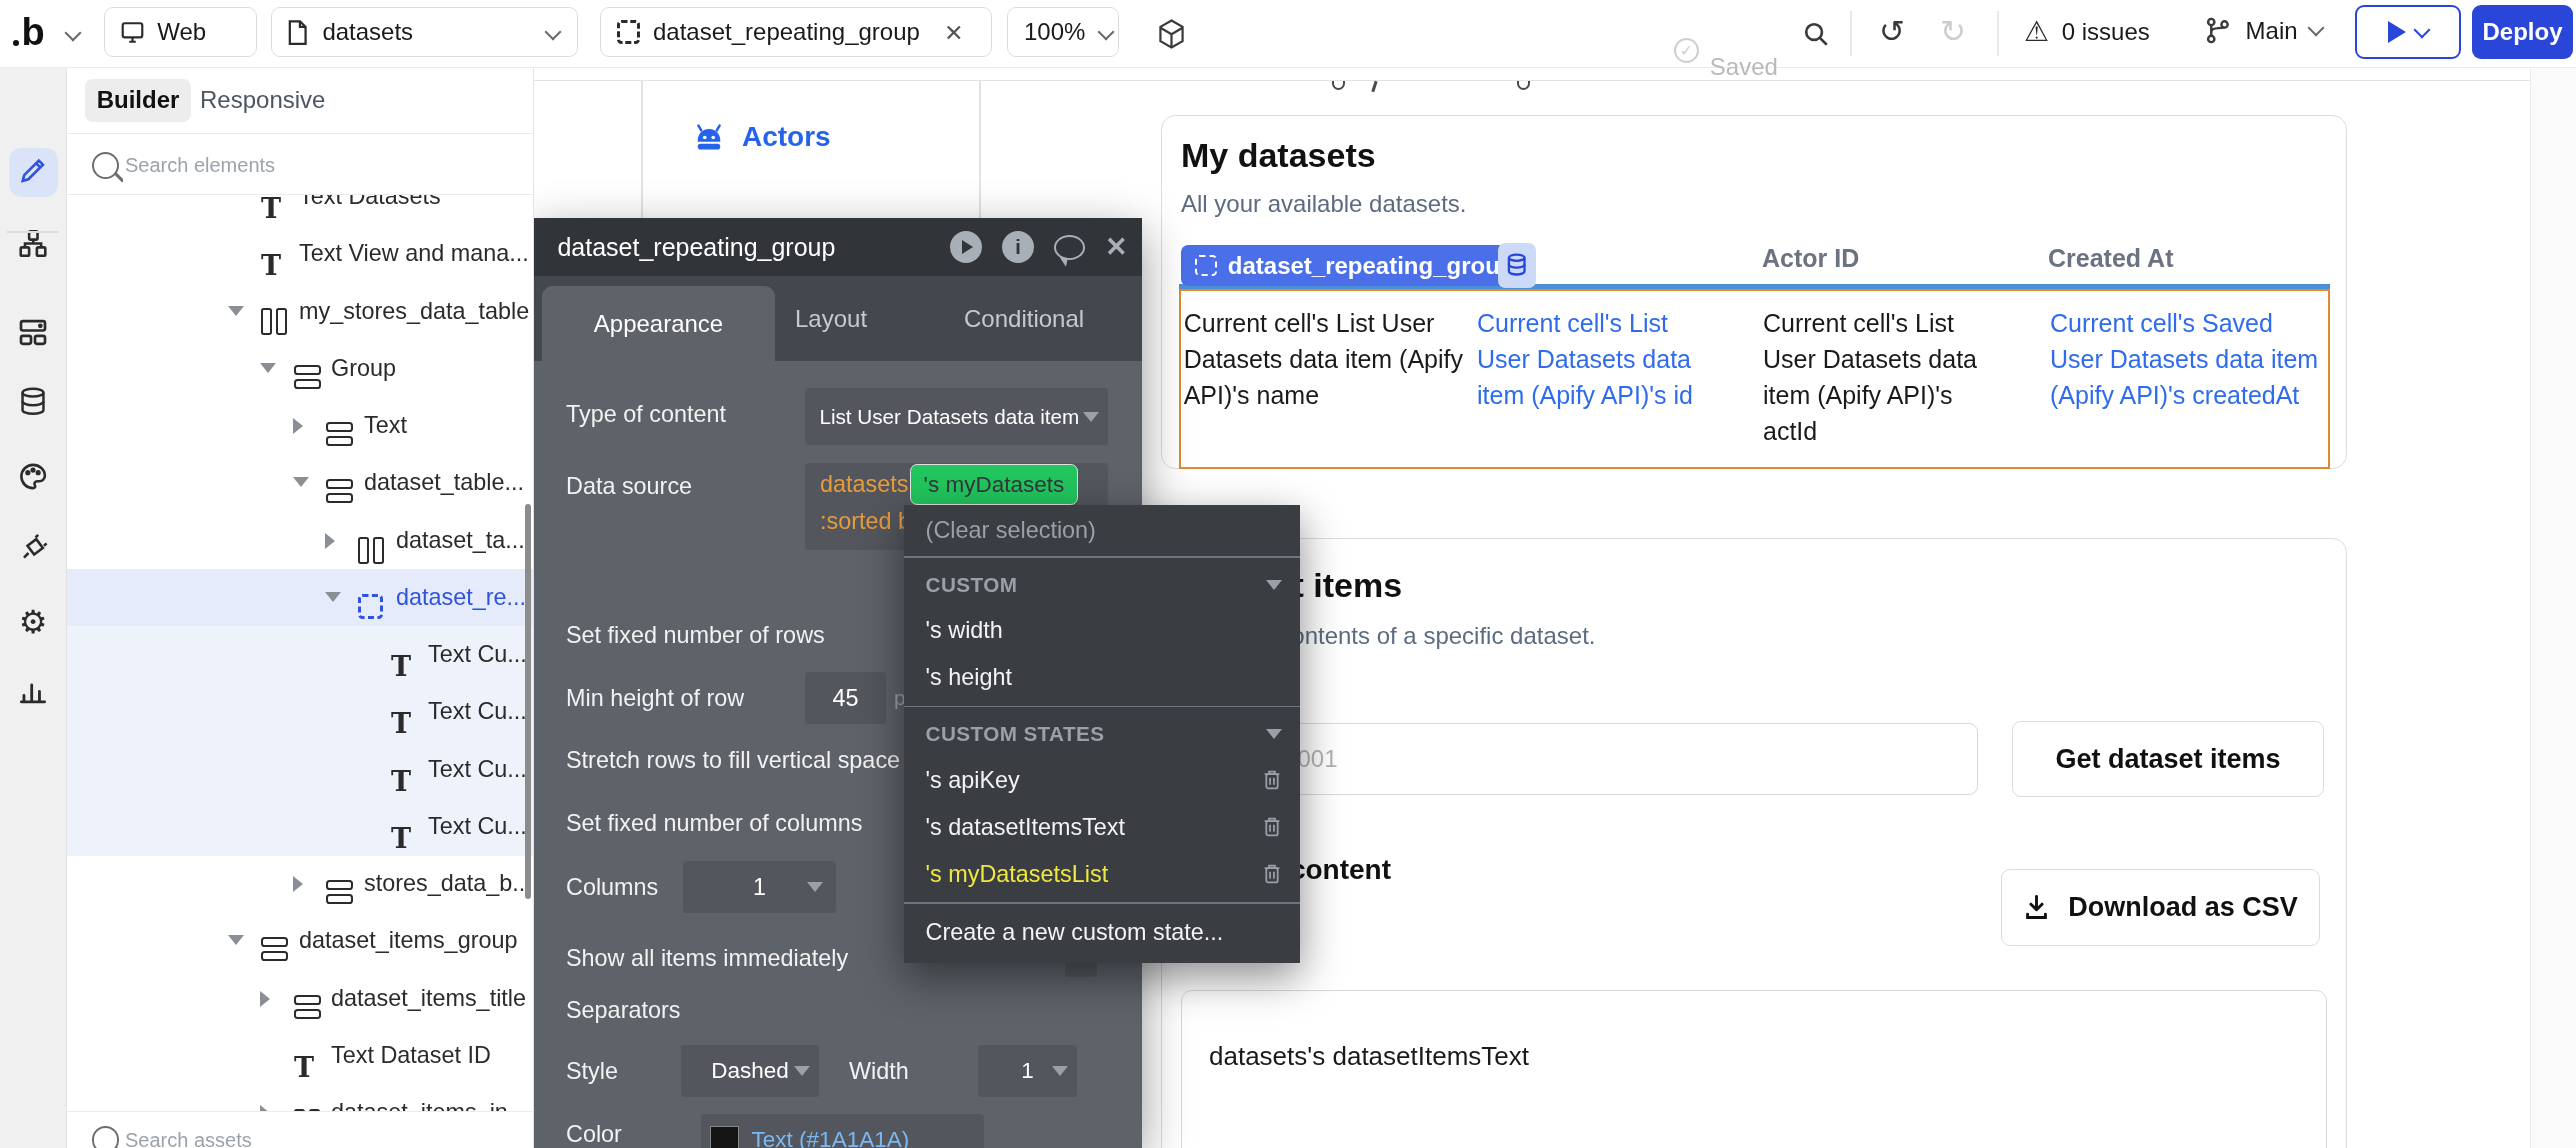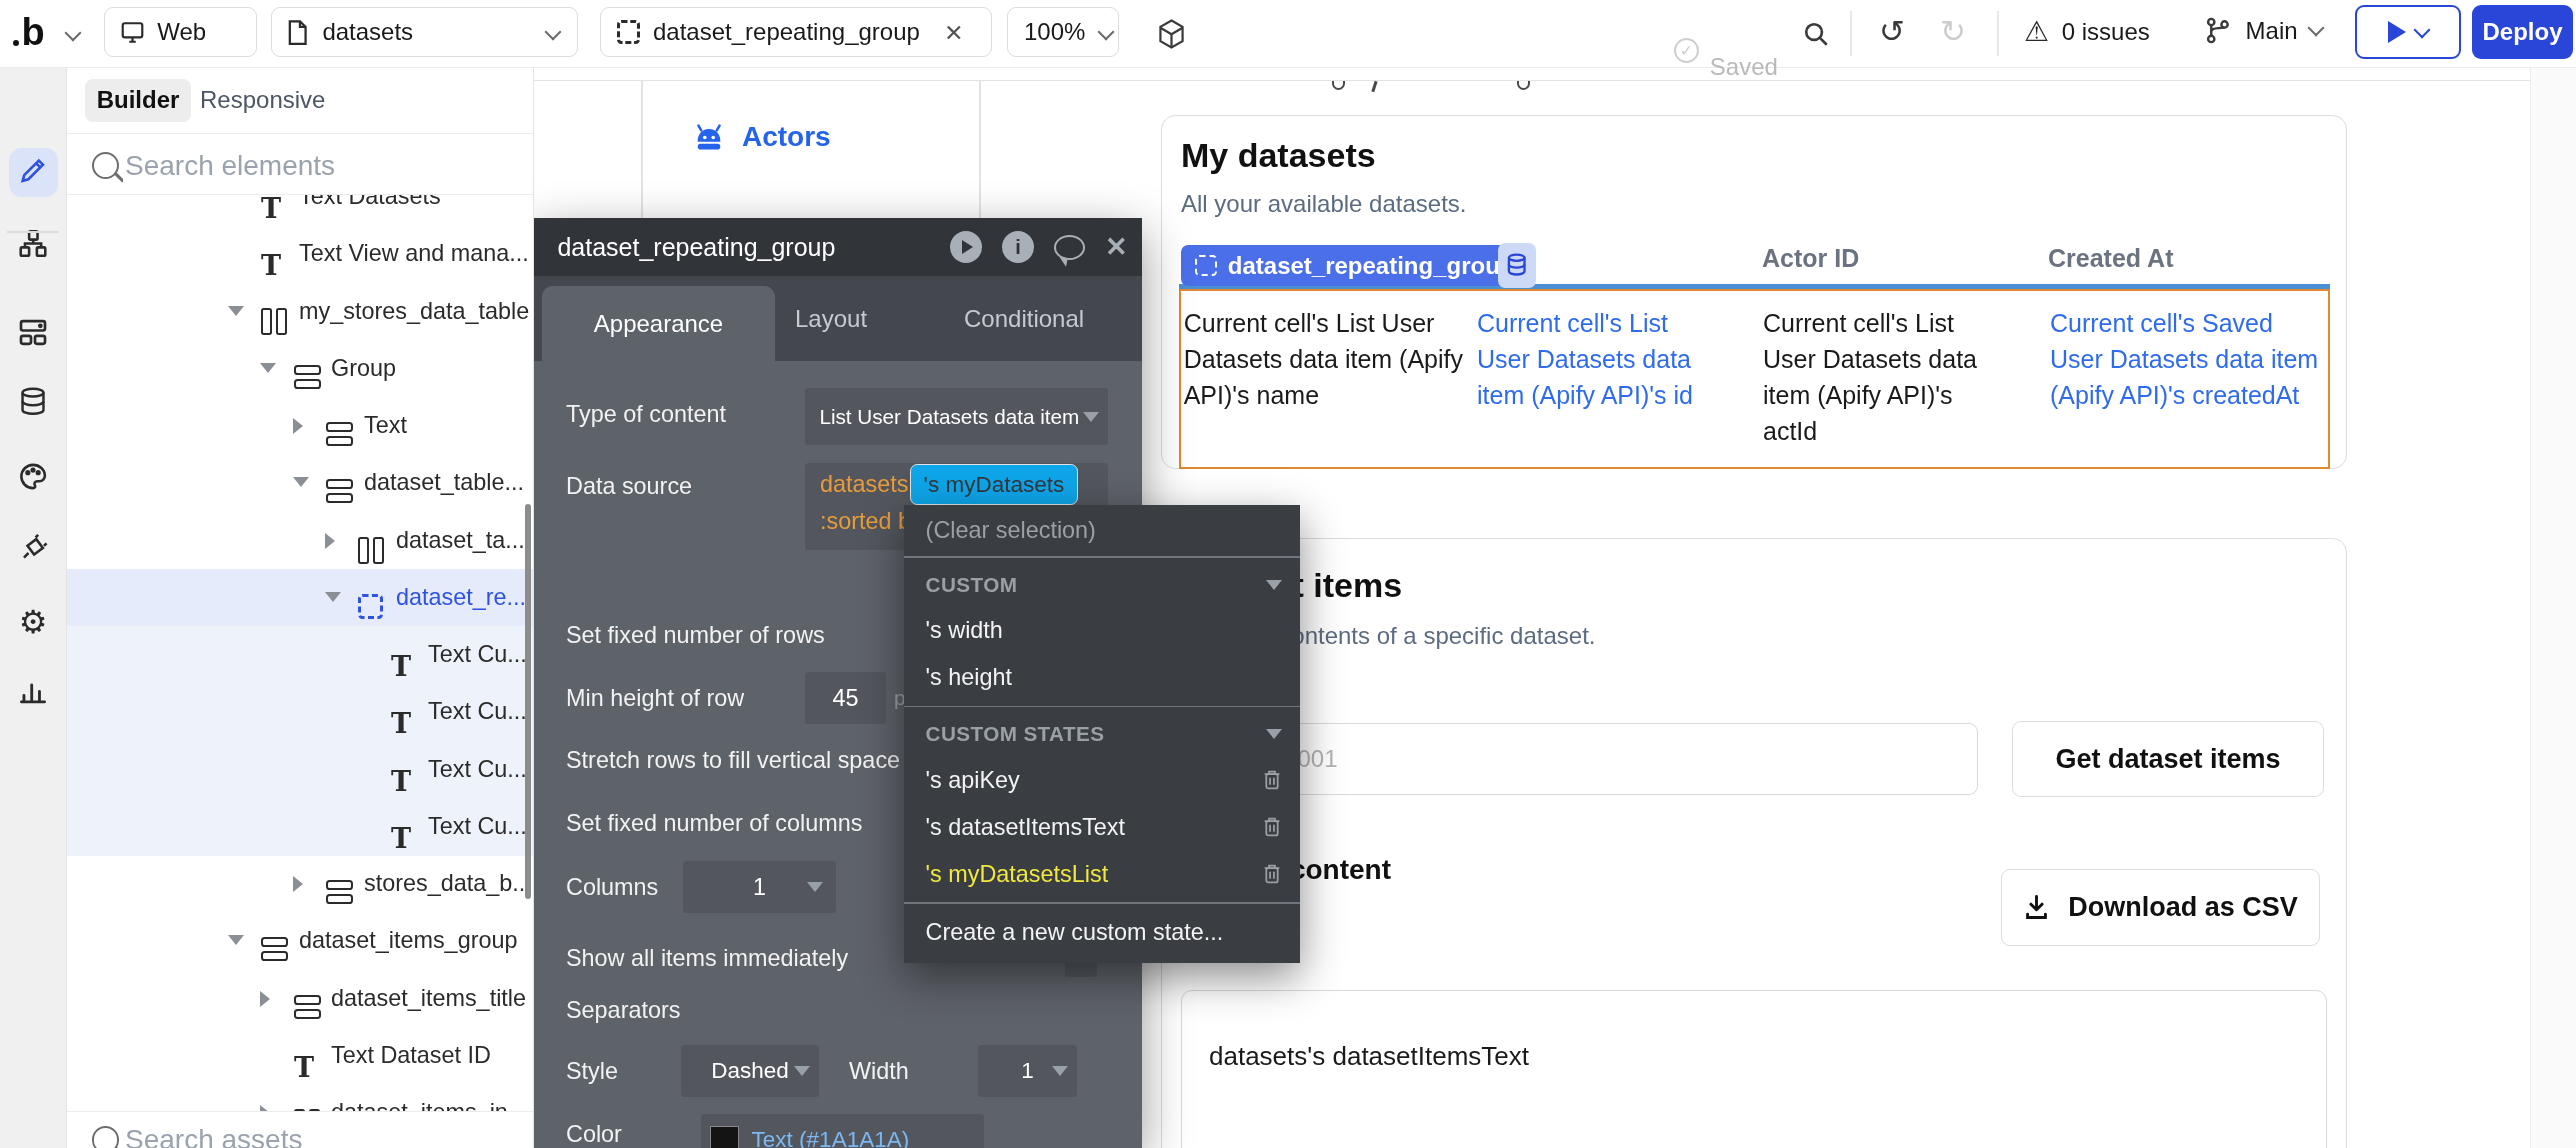--- a/index.html
+++ b/index.html
@@ -33,21 +33,21 @@
   .gear-g{font-size:32px;color:#2b2b2b;line-height:1;}
 
   
   .treepanel{left:67px;top:67px;width:467px;height:1082px;background:#fff;border-right:1.8px solid #e3e3e3;box-sizing:border-box;z-index:25;overflow:hidden;}
   .tp-tabs{position:absolute;left:0;top:0;width:100%;height:67px;border-bottom:1.8px solid #ececec;box-sizing:border-box;}
   .builder-pill{position:absolute;left:18px;top:11.7px;width:106px;height:43px;background:#ededed;border-radius:8px;display:flex;align-items:center;justify-content:center;font-size:24px;font-weight:bold;color:#111;}
   .resp-tab{position:absolute;left:133px;top:11.7px;height:43px;display:flex;align-items:center;font-size:24px;color:#4b5563;}
   .tp-search{position:absolute;left:0;top:67px;width:100%;height:61px;border-bottom:1.8px solid #ececec;box-sizing:border-box;}
   .mag{width:23.4px;height:23.4px;border:2.7px solid #6d6d6d;border-radius:50%;position:relative;}
   .mag:after{content:"";position:absolute;left:20px;top:21.6px;width:10.8px;height:2.7px;background:#6d6d6d;transform:rotate(45deg);}
-  .tp-input{position:absolute;left:56px;top:12.6px;width:342px;height:36px;border:none;outline:none;font-size:28px;color:#0c4a6e;font-family:"Liberation Sans",sans-serif;}
+  .tp-input{position:absolute;left:56px;top:12.6px;width:342px;height:36px;border:none;outline:none;font-size:20px;color:#0c4a6e;font-family:"Liberation Sans",sans-serif;}
   .tp-input::placeholder{color:#9aa3ad;}
   .tree-body{position:absolute;left:0;top:128px;width:100%;height:917px;overflow:hidden;}
   .tree-row{position:absolute;left:0;width:100%;height:58px;display:block;font-size:23.4px;color:#2b2b2b;}
   .tree-row.tint{background:#eef2fb;}
   .tree-row.sel{background:#e5ebfa;color:#2f53e0;}
   .tr-arrow{position:absolute;top:23.4px;width:0;height:0;}
   .tr-arrow.down{border-left:8px solid transparent;border-right:8px solid transparent;border-top:10px solid #8a8f96;}
   .tr-arrow.right{border-top:8px solid transparent;border-bottom:8px solid transparent;border-left:10px solid #8a8f96;margin-top:-2.7px;}
   .tr-label{position:absolute;top:15.3px;white-space:nowrap;}
   .ti{position:absolute;top:12.6px;}
@@ -97,21 +97,21 @@
   .x-ico{color:#a9afb7;font-size:27px;font-weight:bold;}
   .pp-tabbar{position:absolute;left:0;top:58px;width:100%;height:85px;background:#44484e;}
   .pp-tab-active{position:absolute;left:8px;top:10px;width:233px;height:76px;background:#5e6269;border-radius:10.8px 10.8px 0 0;display:flex;align-items:center;justify-content:center;color:#fff;font-size:24px;}
   .pp-tab{position:absolute;top:0;height:85px;display:flex;align-items:center;color:#c6cad0;font-size:24px;}
   .pp-body{position:absolute;left:0;top:143px;width:100%;height:787px;background:#5e6269;}
   .pp-label{position:absolute;left:32px;color:#f2f2f2;font-size:23.4px;white-space:nowrap;transform:translateY(-50%);}
   .pp-box{position:absolute;background:#53575d;border-radius:3.6px;color:#fff;display:flex;align-items:center;box-sizing:border-box;}
   .dd-caret{width:0;height:0;border-left:8px solid transparent;border-right:8px solid transparent;border-top:10px solid #9aa0a7;}
   .pp-unit{position:absolute;color:#9aa0a7;font-size:20.7px;transform:translateY(-50%);}
   .src-orange{color:#e79c3c;font-size:23.4px;position:absolute;white-space:nowrap;}
-  .token{position:absolute;background:#0ea5e9;border:1.8px solid #e2e2e2;border-radius:7.2px;color:#33373c;font-size:22.5px;display:flex;align-items:center;padding:0 12.6px;height:41px;box-sizing:border-box;white-space:nowrap;}
+  .token{position:absolute;background:#22c55e;border:1.8px solid #e2e2e2;border-radius:7.2px;color:#33373c;font-size:22.5px;display:flex;align-items:center;padding:0 12.6px;height:41px;box-sizing:border-box;white-space:nowrap;}
   .pp-check{position:absolute;width:32px;height:32px;background:#53575d;border-radius:3.6px;}
   .swatch{width:29px;height:29px;background:#141414;border:1.8px solid #888;box-sizing:border-box;margin:0 12.6px 0 9px;}
   .color-link{color:#7cb8f2;font-size:22.5px;text-decoration:underline;}
 
   
   .sdrop{left:904px;top:505px;width:396px;background:#3a3d42;z-index:50;box-shadow:0 14.4px 40px rgba(0,0,0,.45);padding:5.4px 0 7.2px 0;box-sizing:border-box;}
   .dd-row{position:relative;display:flex;align-items:center;padding:0 21.6px;color:#f2f3f5;font-size:23.4px;white-space:nowrap;}
   .dd-row.clear{height:41px;color:#9aa0a7;}
   .dd-row.item{height:47px;}
   .dd-row.header{height:45px;color:#9aa0a7;font-weight:bold;font-size:20.7px;letter-spacing:0.4px;}

